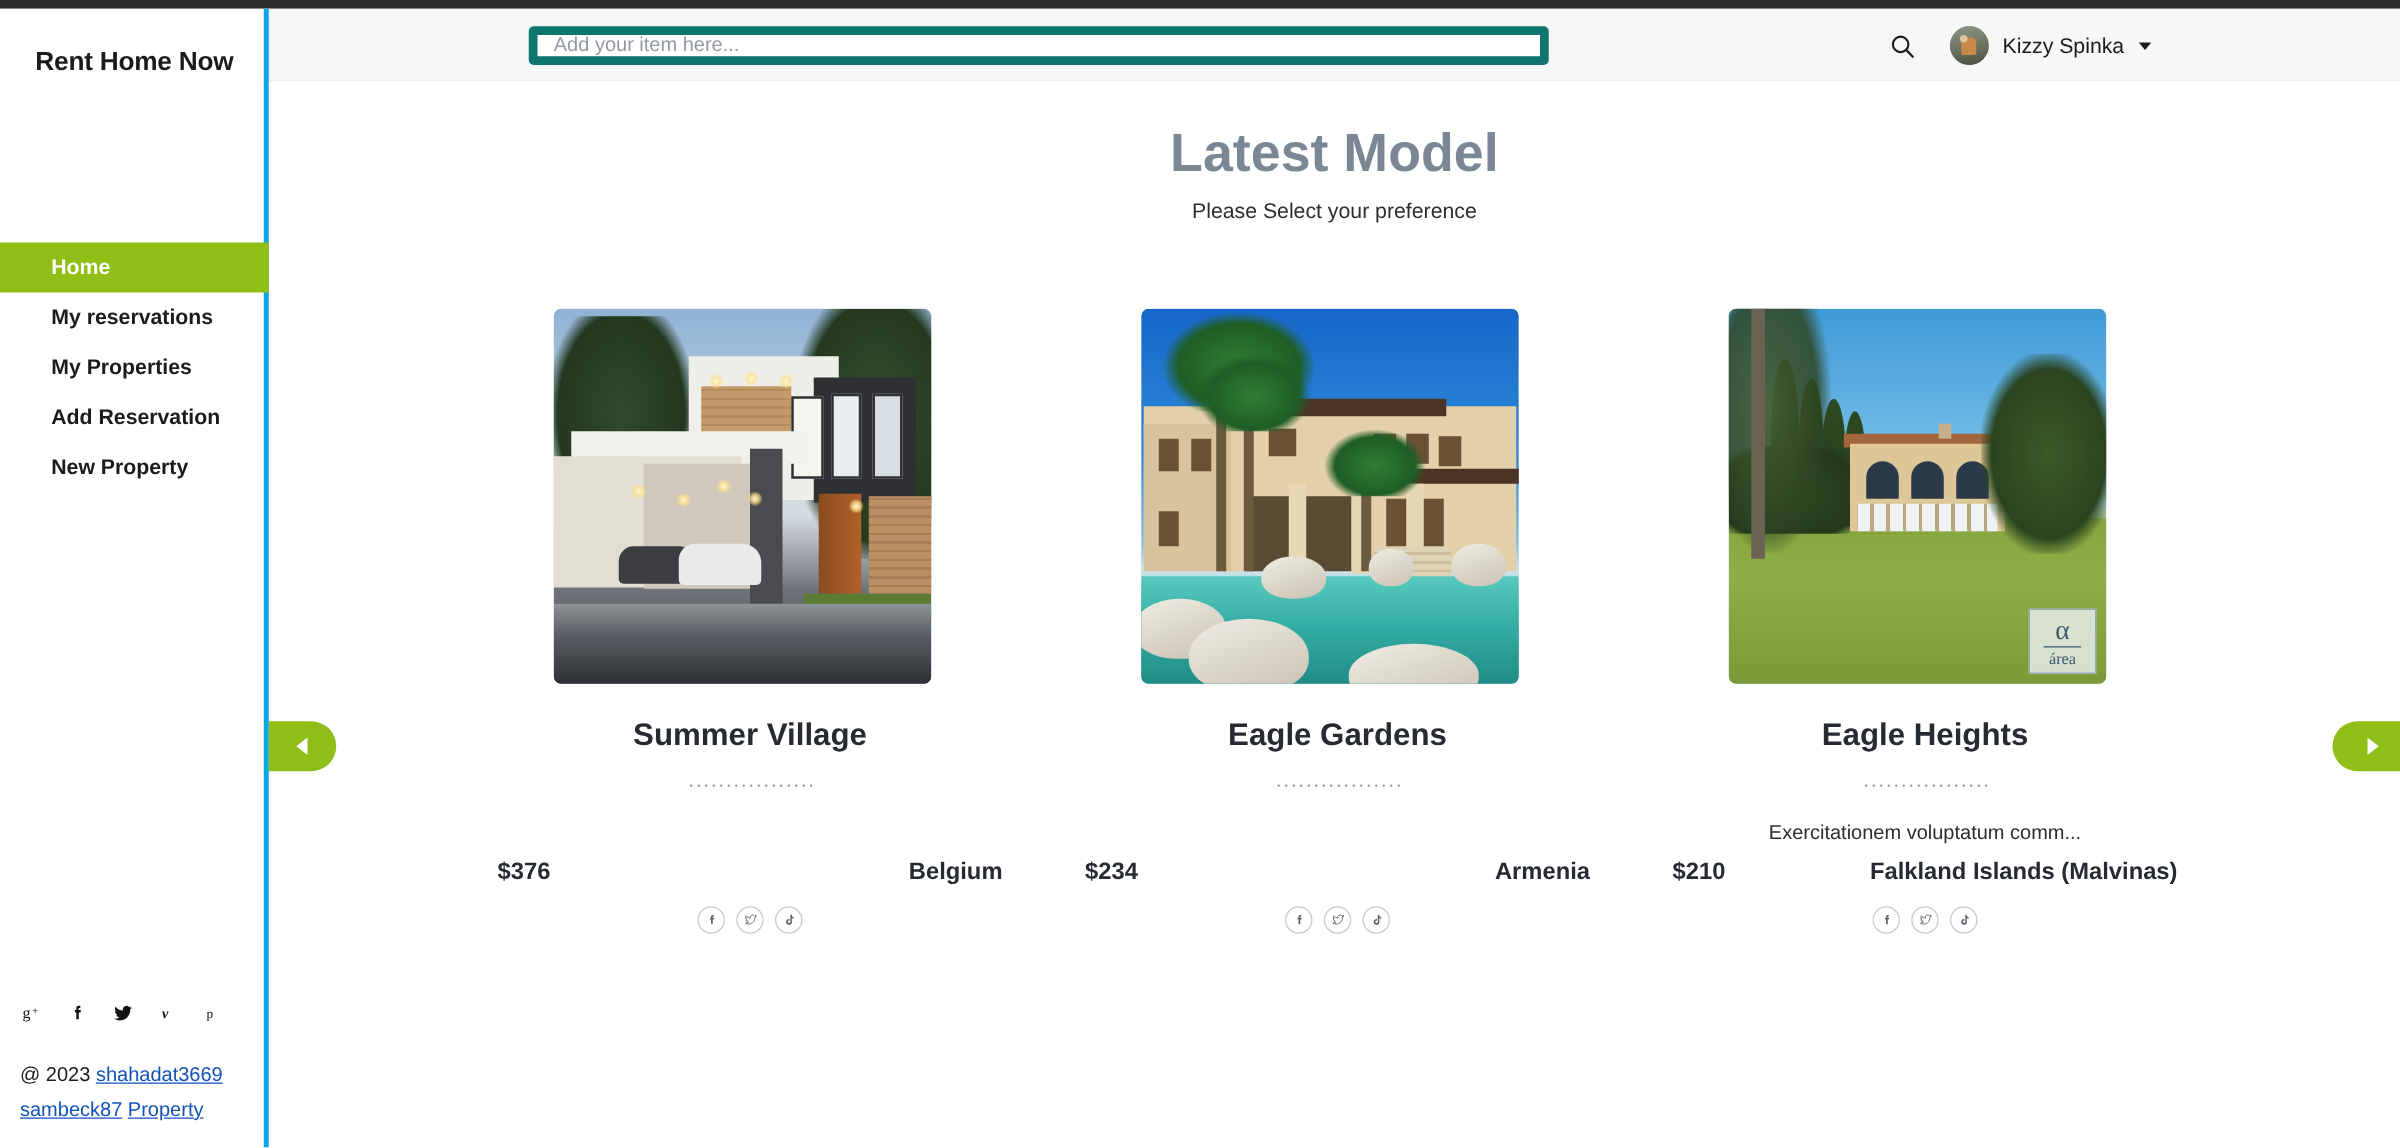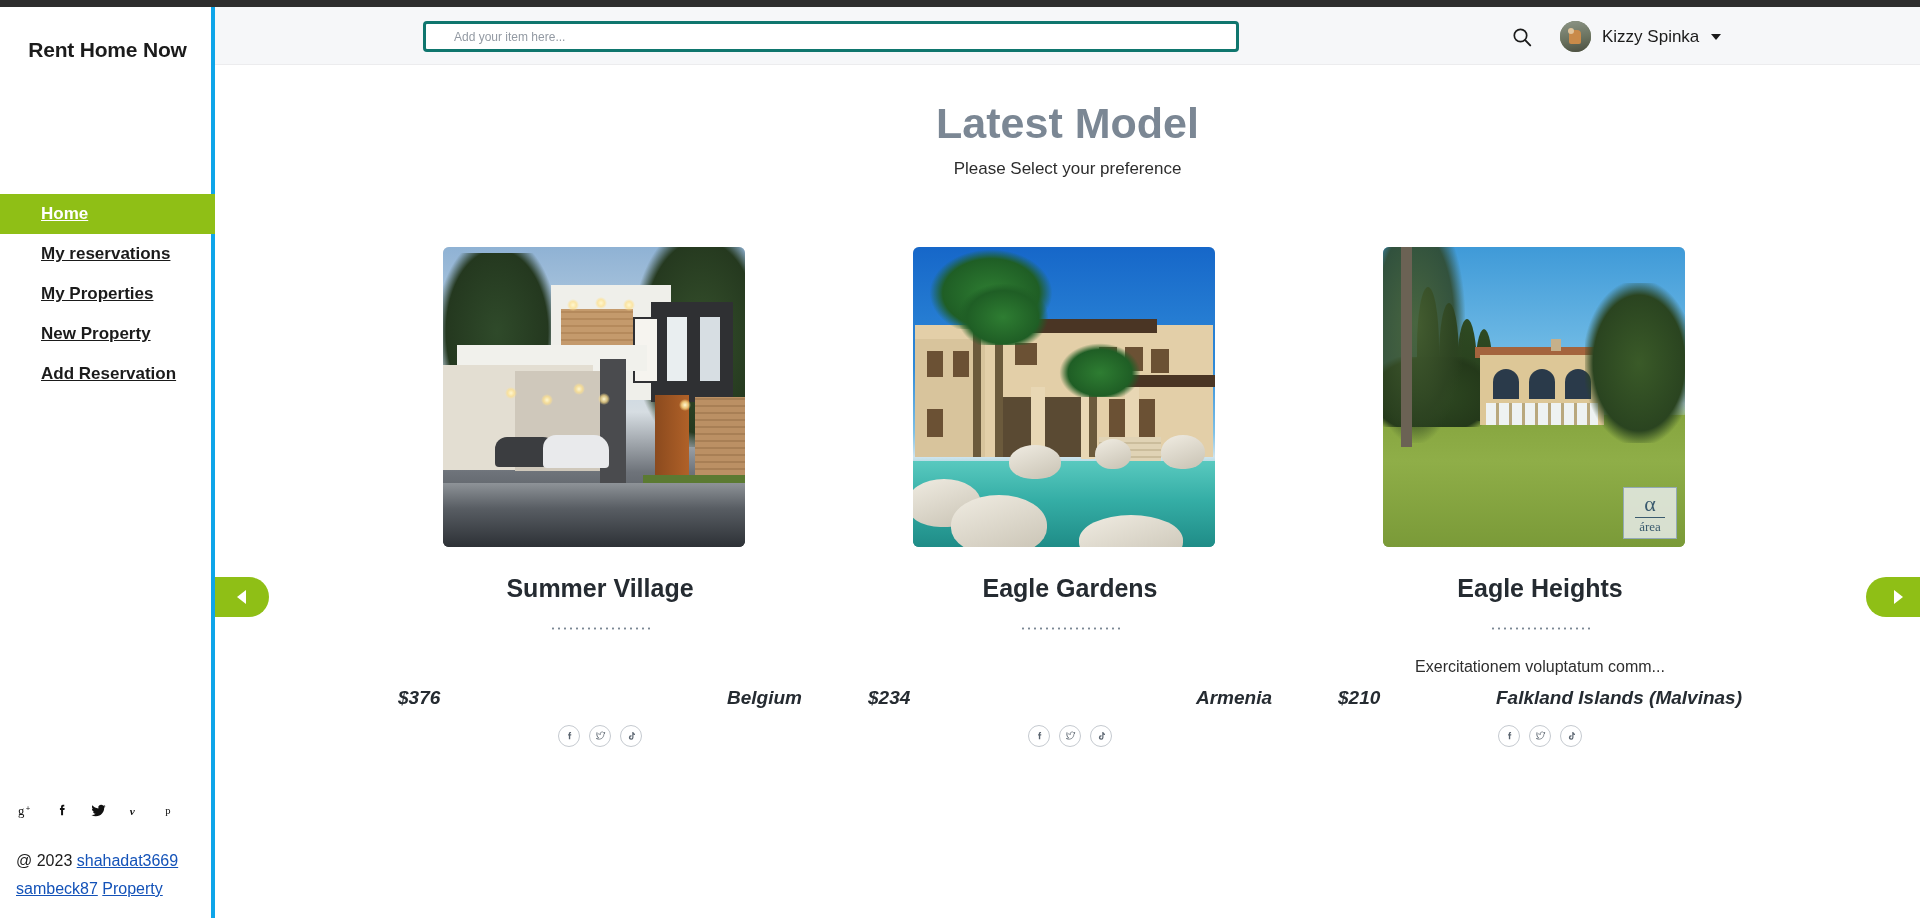--- a/index.html
+++ b/index.html
@@ -29,21 +29,20 @@
     text-align:center;
     font-size:21px; font-weight:bold; color:#1b1b1b;
     letter-spacing:-0.2px;
   }
   .nav { position:absolute; top:187px; left:0; width:215px; }
   .nav-item {
     height:40px; line-height:40px;
     padding-left:41px;
     font-size:17px; font-weight:bold; color:#1b1b1b;
     cursor:pointer;
-    text-decoration:underline;
   }
   .nav-item.active { background:#8fbf16; color:#ffffff; }
 
   
   .foot-social {
     position:absolute; top:795px; left:18px;
     display:flex; gap:19px; align-items:center;
   }
   .foot-social .si { color:#111; line-height:1; }
   .foot-copy {
@@ -56,24 +55,24 @@
   .header {
     position:absolute; top:7px; left:215px; width:1705px; height:58px;
     background:#f6f7f9;
     border-bottom:1px solid #ececee;
   }
   .search-wrap {
     position:absolute; top:14px; left:208px; width:816px; height:31px;
   }
   .search-input {
     width:100%; height:100%;
-    border:3px solid #0f766e; border-radius:4px;
+    border:7px solid #0f766e; border-radius:4px;
     background:#fff;
-    padding:0 28px;
-    font-size:12px; color:#2b2b2b;
+    padding:0 13px;
+    font-size:16px; color:#2b2b2b;
     font-family:"Liberation Sans", sans-serif;
     outline:none;
   }
   .search-input::placeholder { color:#939aa3; }
   .search-btn {
     position:absolute; top:18px; left:1295px;
     width:24px; height:24px;
     background:none; border:none; cursor:pointer; padding:0;
   }
   .user-menu {
@@ -140,21 +139,21 @@
   .card-title {
     position:absolute; top:327px; left:0; width:404px; text-align:center;
     font-size:25px; font-weight:bold; color:#252b31;
   }
   .card-divider { position:absolute; top:380px; left:152px; width:100px; }
   .card-desc {
     position:absolute; top:411px; left:0; width:404px; text-align:center;
     font-size:16px; color:#2d2d2d;
   }
   .card-meta {
-    position:absolute; top:440px; left:0; width:404px; height:30px;font-style:italic;
+    position:absolute; top:440px; left:0; width:404px; height:30px;
   }
   .card-price {
     position:absolute; left:0; top:0; width:120px; text-align:left;
     padding-left:0;
     font-size:19px; font-weight:bold; color:#252b31;
   }
   .card-loc {
     position:absolute; right:0; top:0;
     font-size:19px; font-weight:bold; color:#252b31; white-space:nowrap;
   }
@@ -241,24 +240,24 @@
       <div class="nav-item active">
         <span>Home</span>
       </div>
       <div class="nav-item">
         <span>My reservations</span>
       </div>
       <div class="nav-item">
         <span>My Properties</span>
       </div>
       <div class="nav-item">
-        <span>New Property</span>
+        <span>Add Reservation</span>
       </div>
       <div class="nav-item">
-        <span>Add Reservation</span>
+        <span>New Property</span>
       </div>
     </nav>
 
     <div class="foot-social">
       <span class="si">
         <svg width="17" height="17" viewBox="0 0 24 24">
             <text x="0" y="18" font-family="Liberation Serif, serif" font-size="18" fill="#111">g</text>
             <text x="11" y="13" font-family="Liberation Sans, sans-serif" font-size="11" fill="#111">+</text>
           </svg>
       </span>

